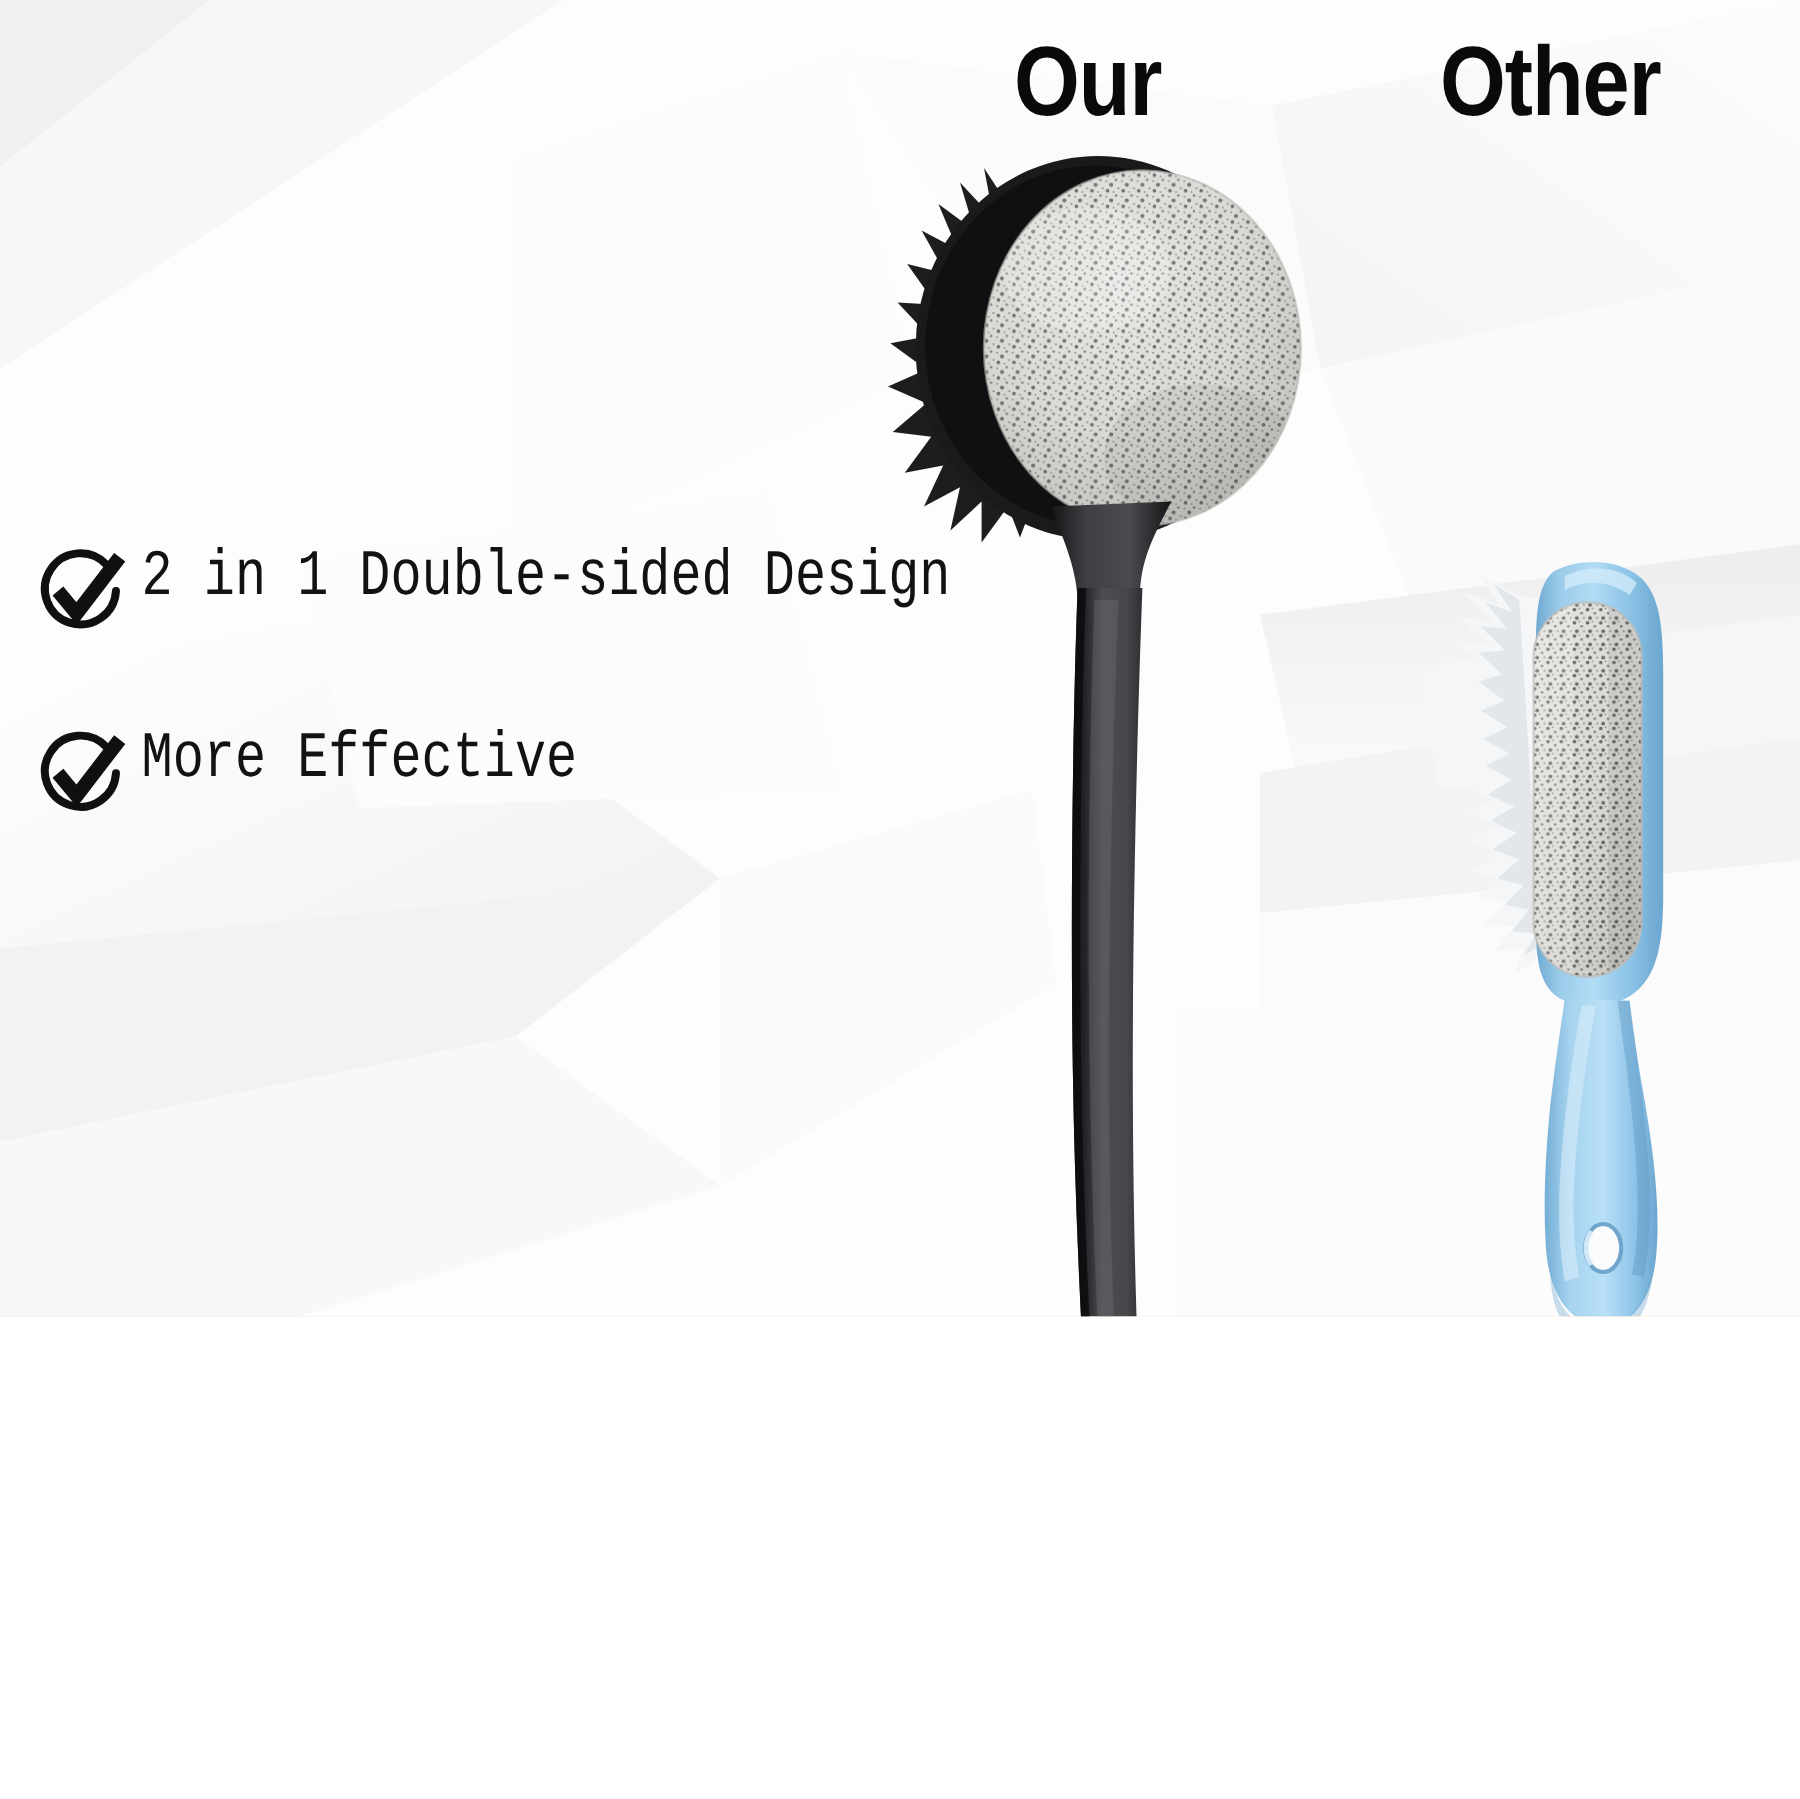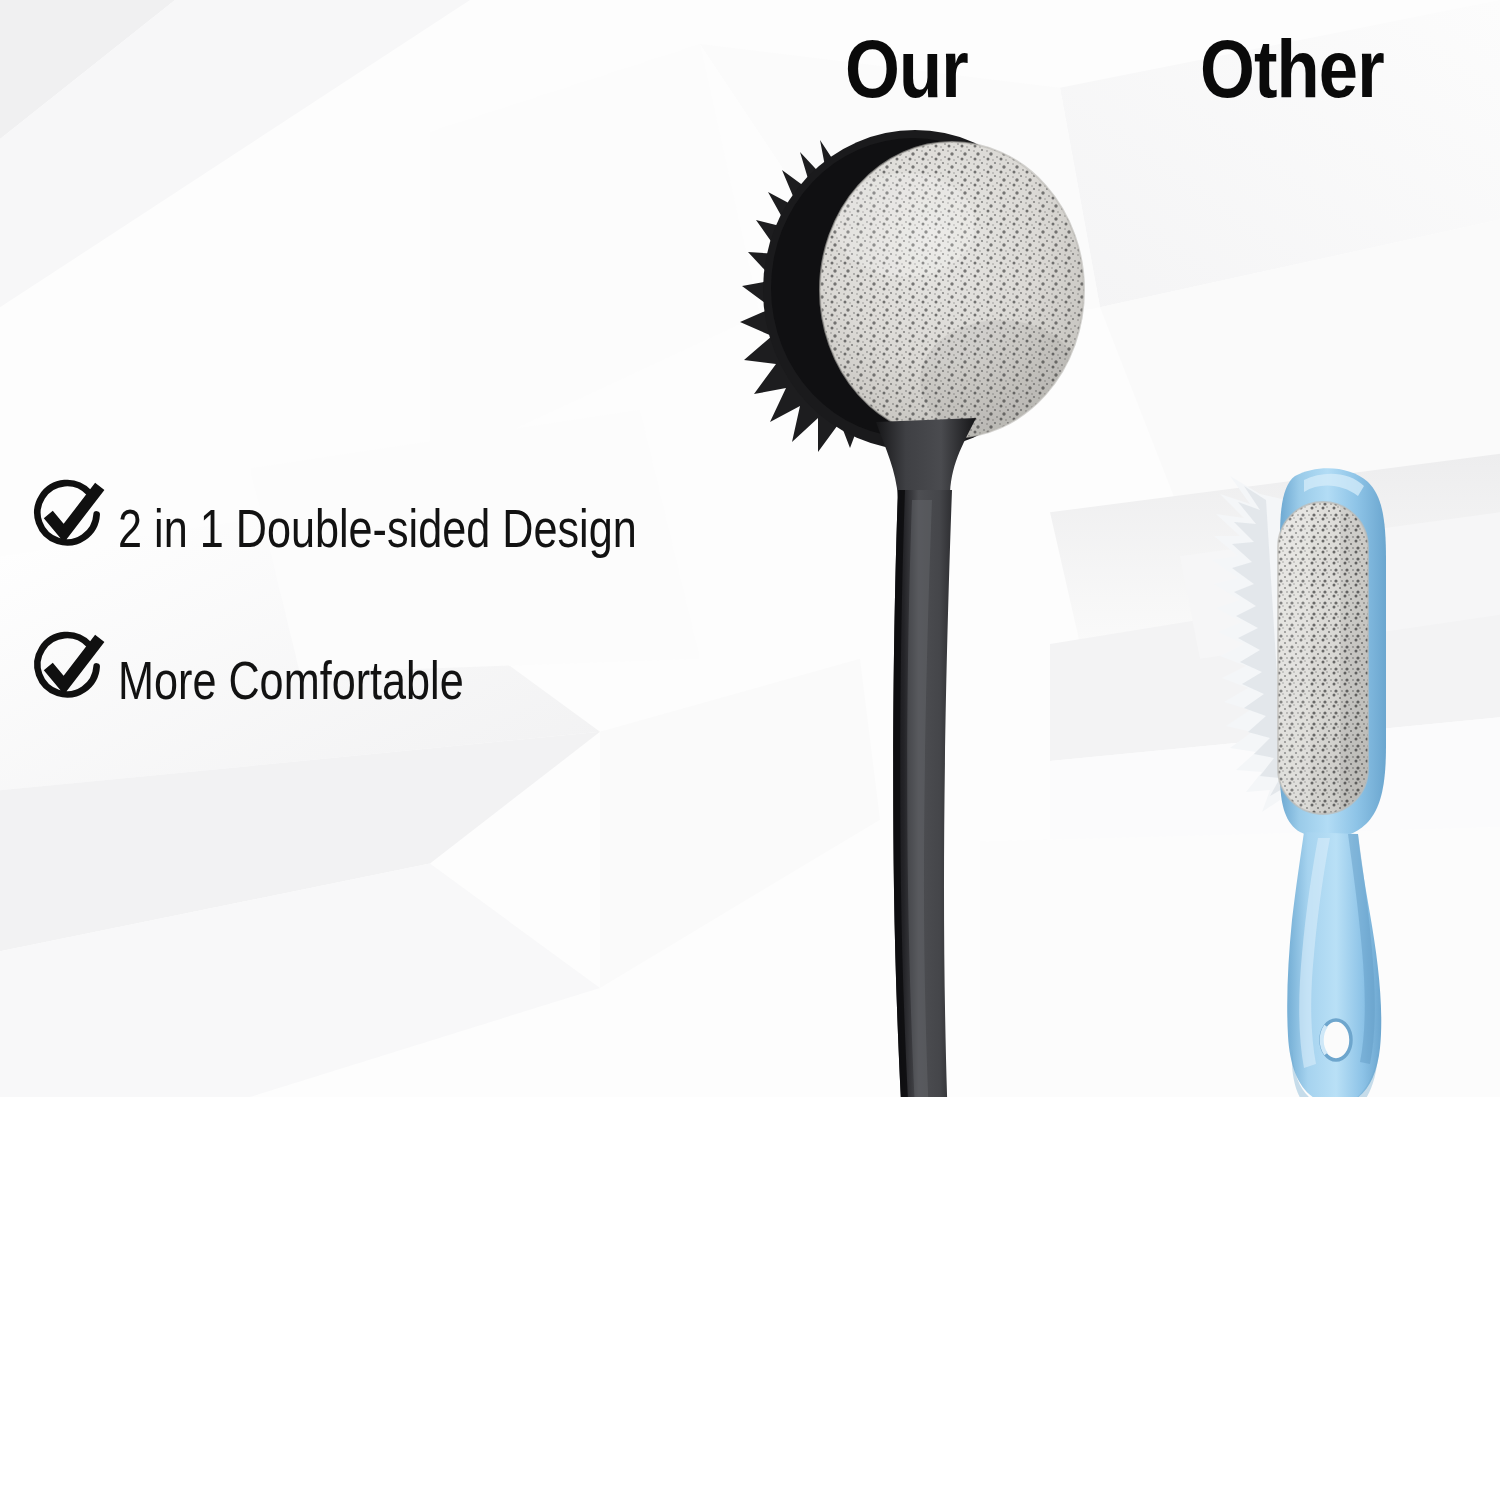--- a/index.html
+++ b/index.html
@@ -48,23 +48,24 @@
 
   
   .feature-list {
     position: absolute;
     left: 28px;
     top: 455px;
     width: 820px;
   }
   .feature-row {
     display: flex;
-    align-items: flex-end;
+    align-items: flex-start;
     height: 100px;
     margin-bottom: 52px;
+    font-family: Liberation Mono, monospace;
   }
   .check-icon {
     position: relative;
     width: 78px;
     height: 78px;
     flex: 0 0 78px;
     margin-right: 12px;
   }
   .check-icon svg { display: block; width: 78px; height: 78px; overflow: visible; }
 
@@ -148,31 +149,31 @@
       <span class="check-icon">
         <svg viewBox="0 0 100 100">
           <path d="M78 20 A38 38 0 1 0 88 48" fill="none" stroke="#101010" stroke-width="8.5" stroke-linecap="round"></path>
           <path d="M26 48 L46 72 L92 12" fill="none" stroke="#101010" stroke-width="15" stroke-linecap="butt" stroke-linejoin="miter"></path>
         </svg>
       </span>
       <span class="feature-label">2 in 1 Double-sided Design</span>
     </div>
 
 
-
-
     <div class="feature-row">
       <span class="check-icon">
         <svg viewBox="0 0 100 100">
           <path d="M78 20 A38 38 0 1 0 88 48" fill="none" stroke="#101010" stroke-width="8.5" stroke-linecap="round"></path>
           <path d="M26 48 L46 72 L92 12" fill="none" stroke="#101010" stroke-width="15" stroke-linecap="butt" stroke-linejoin="miter"></path>
         </svg>
       </span>
-      <span class="feature-label">More Comfortable</span>
+      <span class="feature-label">More Effective</span>
     </div>
+
+
 
   </div>
 
   <div id="our-product">
     <svg viewBox="0 0 420 1340">
       <defs>
         <radialGradient id="pumiceOur" cx="42%" cy="32%" r="72%">
           <stop offset="0%" stop-color="#e8e7e4"></stop>
           <stop offset="58%" stop-color="#dbd9d5"></stop>
           <stop offset="100%" stop-color="#c3c1bc"></stop>

